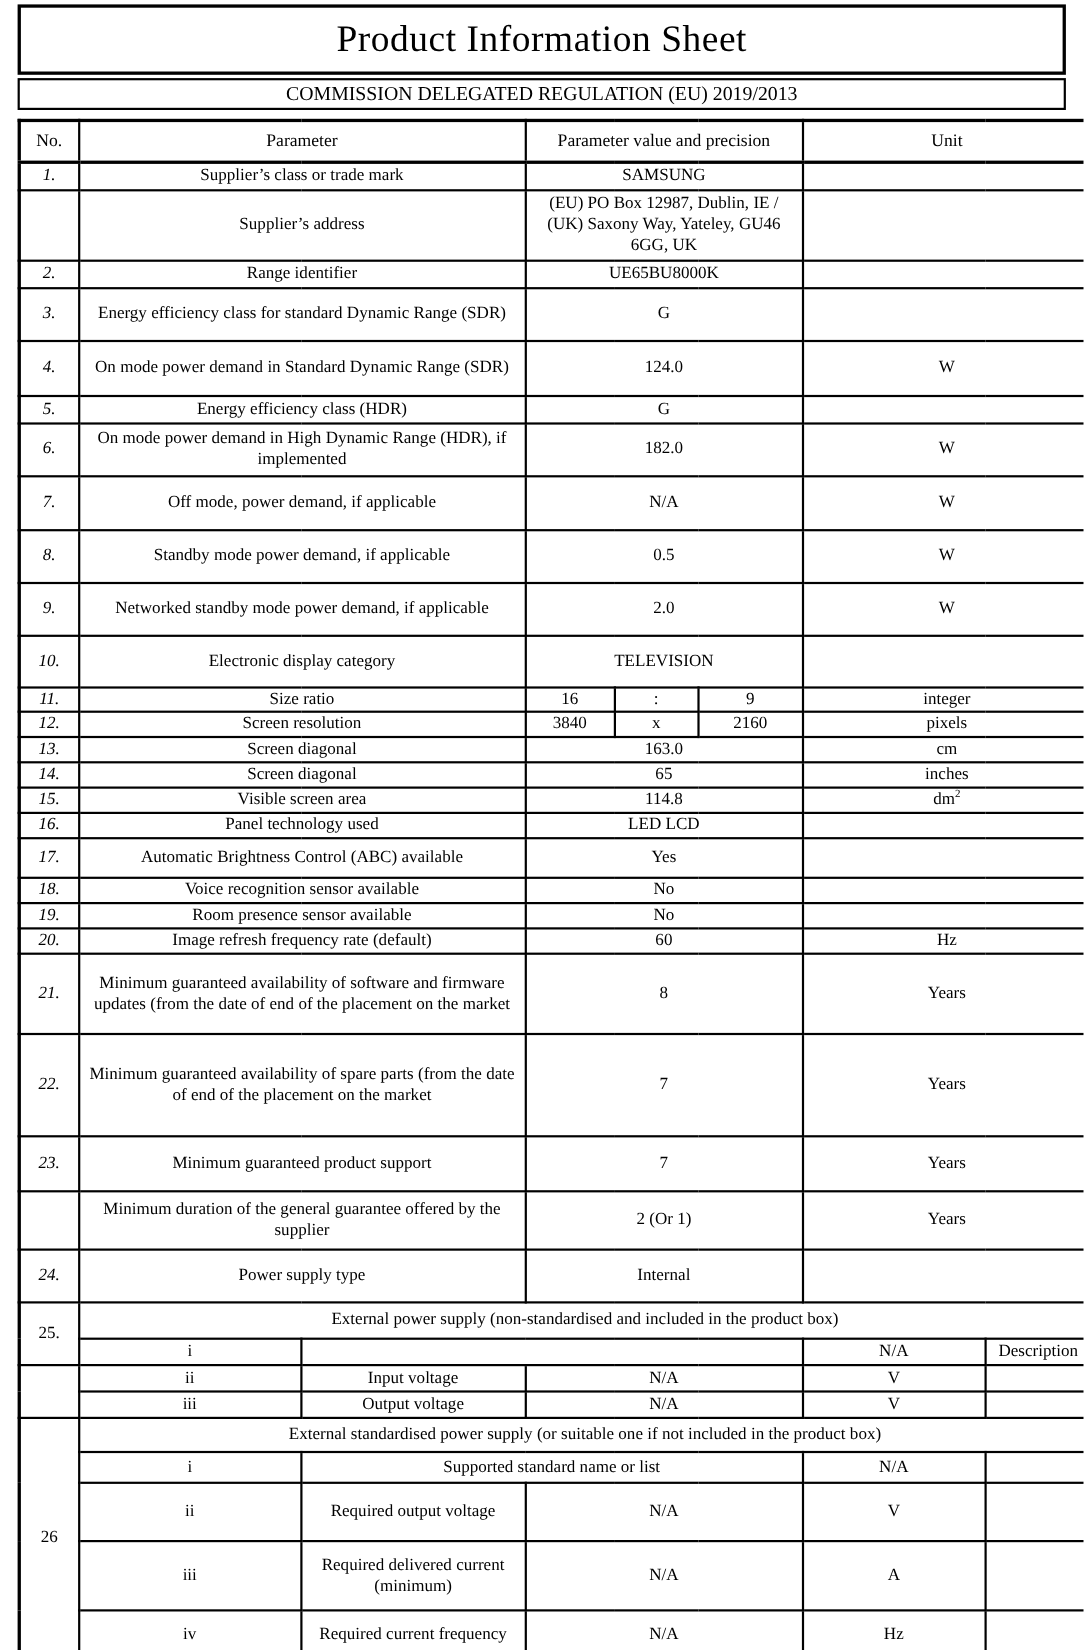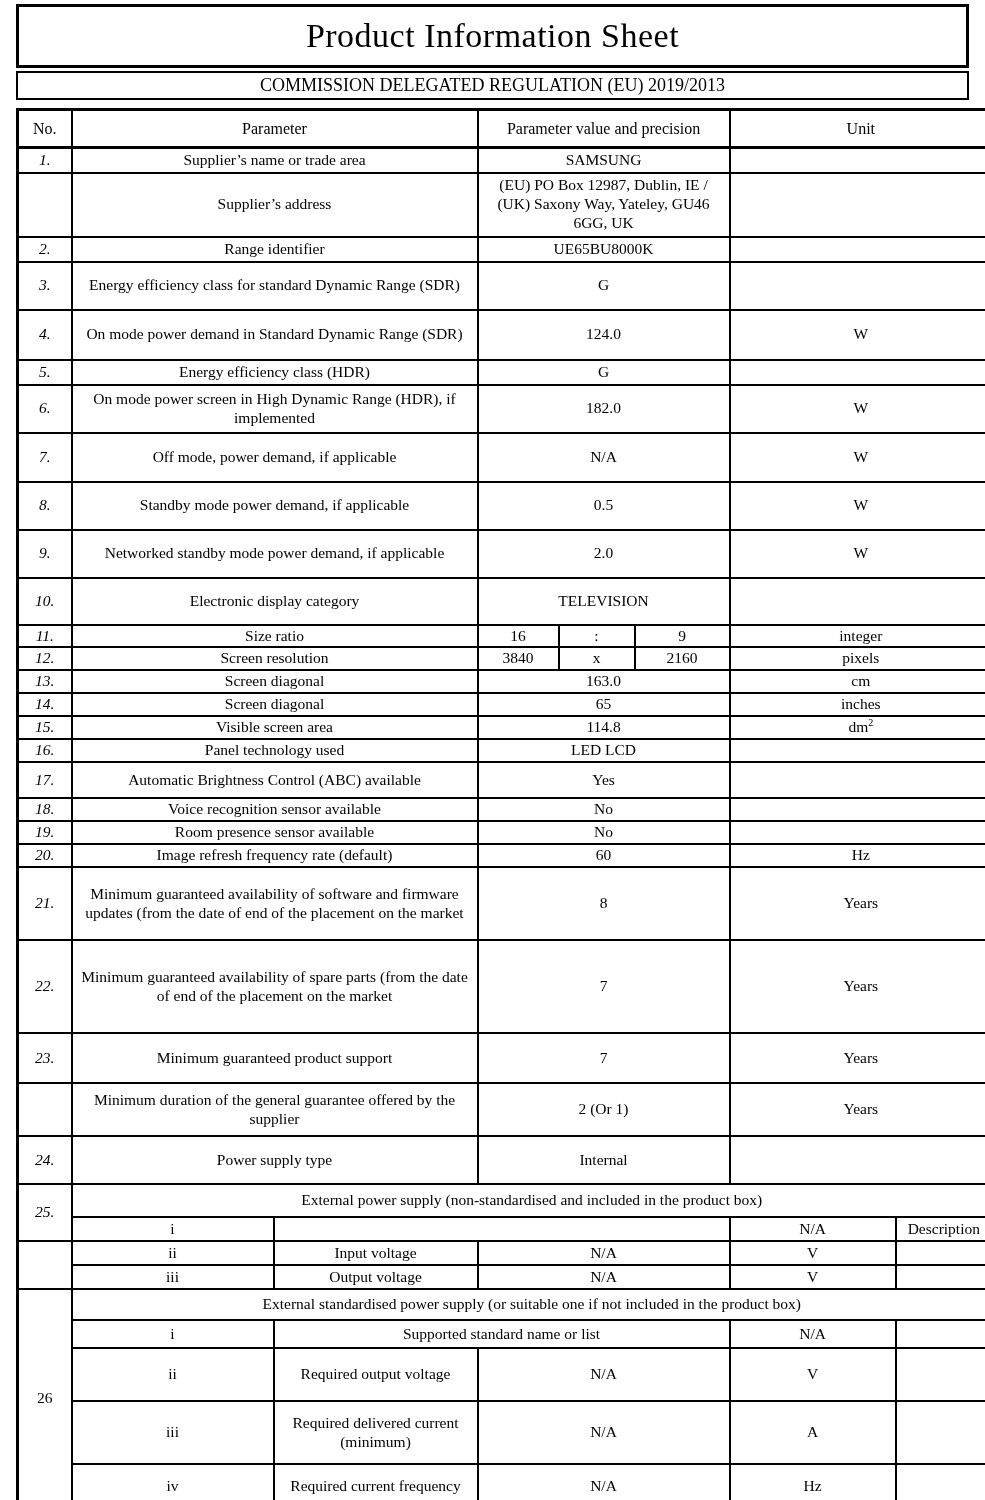--- a/index.html
+++ b/index.html
@@ -46,21 +46,21 @@
     line-height: 1.22;
     padding: 1px 5px;
     overflow: hidden;
     word-wrap: break-word;
   }
   table.pis tr.thead td {
     font-size: 16px;
     border-bottom-width: 3px;
   }
   td.no { font-style: italic; }
-  td.sec-no { font-style: italic; }
+  td.sec-no { }
   td.upright { font-style: normal; }
   sup { font-size: 10px; line-height: 0; }
 </style>
 </head>
 <body>
 
 <div class="sheet">
 
   <div class="title-box">Product Information Sheet</div>
 
@@ -81,21 +81,21 @@
     <tbody>
         <tr class="thead" style="height:38px">
       <td>No.</td>
       <td colspan="2">Parameter</td>
       <td colspan="3">Parameter value and precision</td>
       <td colspan="2">Unit</td>
     </tr>
 
     <tr style="height:25px">
       <td class="no">1.</td>
-      <td colspan="2">Supplier’s name or trade area</td>
+      <td colspan="2">Supplier’s class or trade mark</td>
       <td colspan="3">SAMSUNG</td>
       <td colspan="2"></td>
     </tr>
     <tr style="height:64px">
       <td class="no"></td>
       <td colspan="2">Supplier’s address</td>
       <td colspan="3">(EU) PO Box 12987, Dublin, IE / (UK) Saxony Way, Yateley, GU46 6GG, UK</td>
       <td colspan="2"></td>
     </tr>
     <tr style="height:25px">
@@ -117,21 +117,21 @@
       <td colspan="2">W</td>
     </tr>
     <tr style="height:25px">
       <td class="no">5.</td>
       <td colspan="2">Energy efficiency class (HDR)</td>
       <td colspan="3">G</td>
       <td colspan="2"></td>
     </tr>
     <tr style="height:48px">
       <td class="no">6.</td>
-      <td colspan="2">On mode power screen in High Dynamic Range (HDR), if implemented</td>
+      <td colspan="2">On mode power demand in High Dynamic Range (HDR), if implemented</td>
       <td colspan="3">182.0</td>
       <td colspan="2">W</td>
     </tr>
     <tr style="height:49px">
       <td class="no">7.</td>
       <td colspan="2">Off mode, power demand, if applicable</td>
       <td colspan="3">N/A</td>
       <td colspan="2">W</td>
     </tr>
     <tr style="height:48px">

